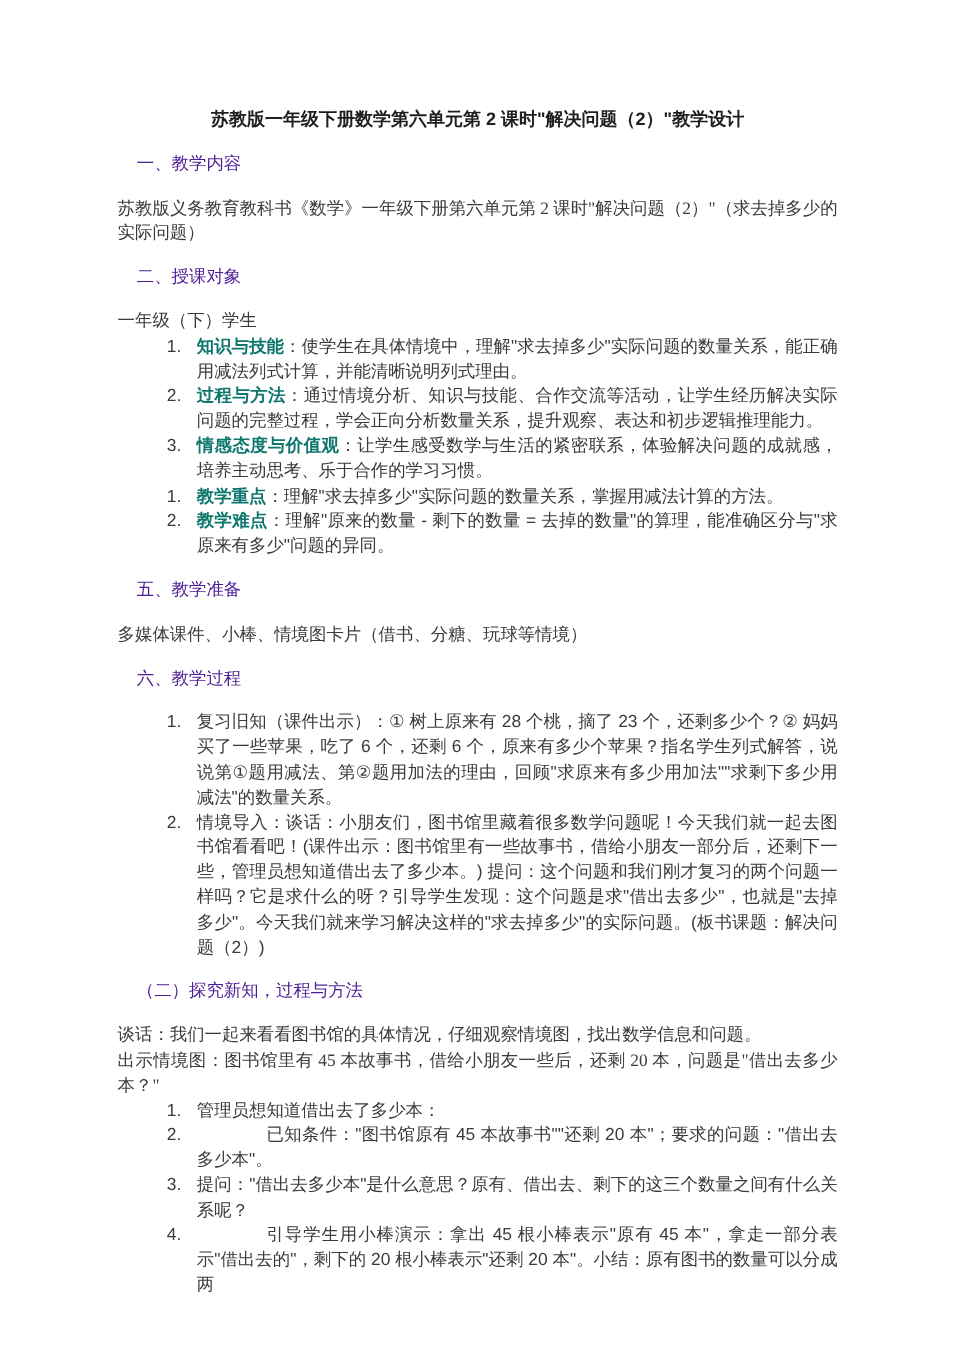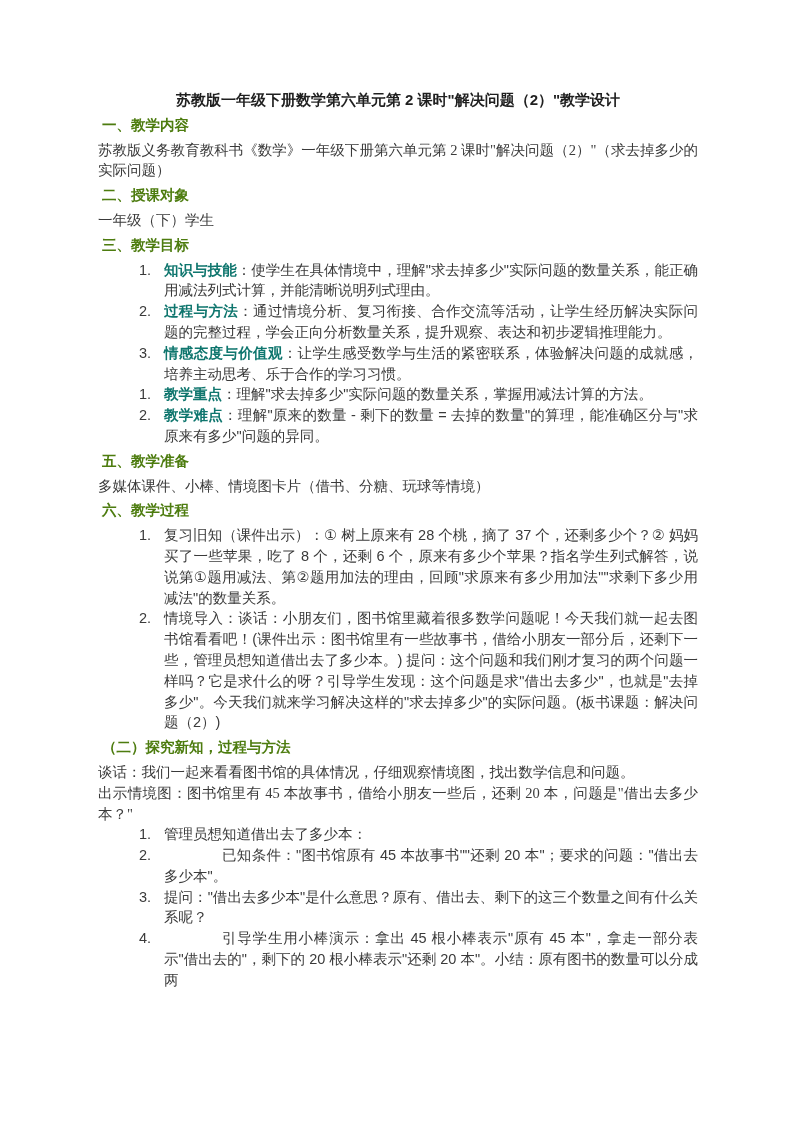--- a/index.html
+++ b/index.html
@@ -18,24 +18,24 @@
     overflow: hidden;
   }
   .doc-title {
     margin: 0;
     font-size: 15px;
     font-weight: bold;
     color: #1f1f1f;
     text-align: center;
   }
   .sec-heading, .sub-heading, .step-heading {
-    margin: 4px;
+    margin: 16px;
     font-size: inherit;
-    font-weight: bold;
-    color: #4d7c0f;
+    font-weight: normal;
+    color: #4c1d95;
   }
   .para { margin: 0; font-family: Liberation Serif, serif; }
   .list { margin: 0; }
   .li { display: flex; }
   .li .num {
     flex: 0 0 auto;
     width: 25px;
     margin-left: 41px;
   }
   .li .li-text { flex: 1 1 auto; min-width: 0; }
@@ -48,29 +48,28 @@
 <div class="page">
 
   <h1 class="doc-title">苏教版一年级下册数学第六单元第 2 课时"解决问题（2）"教学设计</h1>
 
   <h2 class="sec-heading">一、教学内容</h2>
   <p class="para">苏教版义务教育教科书《数学》一年级下册第六单元第 2 课时"解决问题（2）"（求去掉多少的实际问题）</p>
 
   <h2 class="sec-heading">二、授课对象</h2>
   <p class="para">一年级（下）学生</p>
 
-  <h2 class="sec-heading">三、教学目标</h2>
   <div class="list">
     <div class="li">
       <span class="num">1.</span>
       <div class="li-text"><span class="lead">知识与技能</span><span>：使学生在具体情境中，理解"求去掉多少"实际问题的数量关系，能正确用减法列式计算，并能清晰说明列式理由。</span></div>
     </div>
     <div class="li">
       <span class="num">2.</span>
-      <div class="li-text"><span class="lead">过程与方法</span><span>：通过情境分析、复习衔接、合作交流等活动，让学生经历解决实际问题的完整过程，学会正向分析数量关系，提升观察、表达和初步逻辑推理能力。</span></div>
+      <div class="li-text"><span class="lead">过程与方法</span><span>：通过情境分析、知识与技能、合作交流等活动，让学生经历解决实际问题的完整过程，学会正向分析数量关系，提升观察、表达和初步逻辑推理能力。</span></div>
     </div>
     <div class="li">
       <span class="num">3.</span>
       <div class="li-text"><span class="lead">情感态度与价值观</span><span>：让学生感受数学与生活的紧密联系，体验解决问题的成就感，培养主动思考、乐于合作的学习习惯。</span></div>
     </div>
   </div>
 
   <div class="list">
     <div class="li">
       <span class="num">1.</span>
@@ -83,21 +82,21 @@
   </div>
 
   <h2 class="sec-heading">五、教学准备</h2>
   <p class="para">多媒体课件、小棒、情境图卡片（借书、分糖、玩球等情境）</p>
 
   <h2 class="sec-heading">六、教学过程</h2>
 
   <div class="list">
     <div class="li">
       <span class="num">1.</span>
-      <div class="li-text">复习旧知（课件出示）：① 树上原来有 28 个桃，摘了 37 个，还剩多少个？② 妈妈买了一些苹果，吃了 8 个，还剩 6 个，原来有多少个苹果？指名学生列式解答，说说第①题用减法、第②题用加法的理由，回顾"求原来有多少用加法""求剩下多少用减法"的数量关系。</div>
+      <div class="li-text">复习旧知（课件出示）：① 树上原来有 28 个桃，摘了 23 个，还剩多少个？② 妈妈买了一些苹果，吃了 6 个，还剩 6 个，原来有多少个苹果？指名学生列式解答，说说第①题用减法、第②题用加法的理由，回顾"求原来有多少用加法""求剩下多少用减法"的数量关系。</div>
     </div>
     <div class="li">
       <span class="num">2.</span>
       <div class="li-text">情境导入：谈话：小朋友们，图书馆里藏着很多数学问题呢！今天我们就一起去图书馆看看吧！(课件出示：图书馆里有一些故事书，借给小朋友一部分后，还剩下一些，管理员想知道借出去了多少本。) 提问：这个问题和我们刚才复习的两个问题一样吗？它是求什么的呀？引导学生发现：这个问题是求"借出去多少"，也就是"去掉多少"。今天我们就来学习解决这样的"求去掉多少"的实际问题。(板书课题：解决问题（2）)</div>
     </div>
   </div>
 
   <h3 class="sub-heading">（二）探究新知，过程与方法</h3>
 
   <p class="para">谈话：我们一起来看看图书馆的具体情况，仔细观察情境图，找出数学信息和问题。</p>

